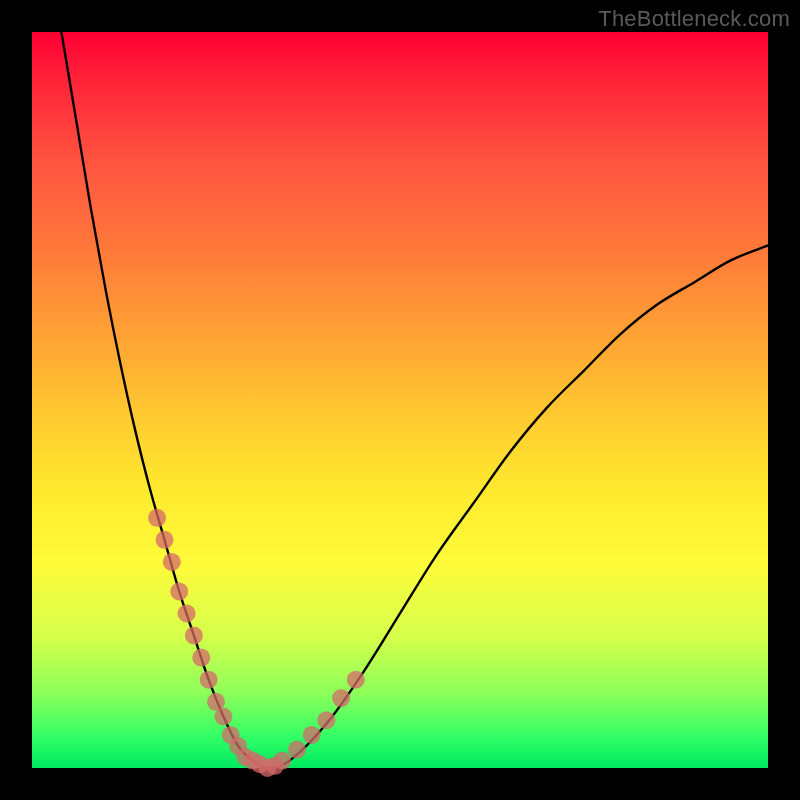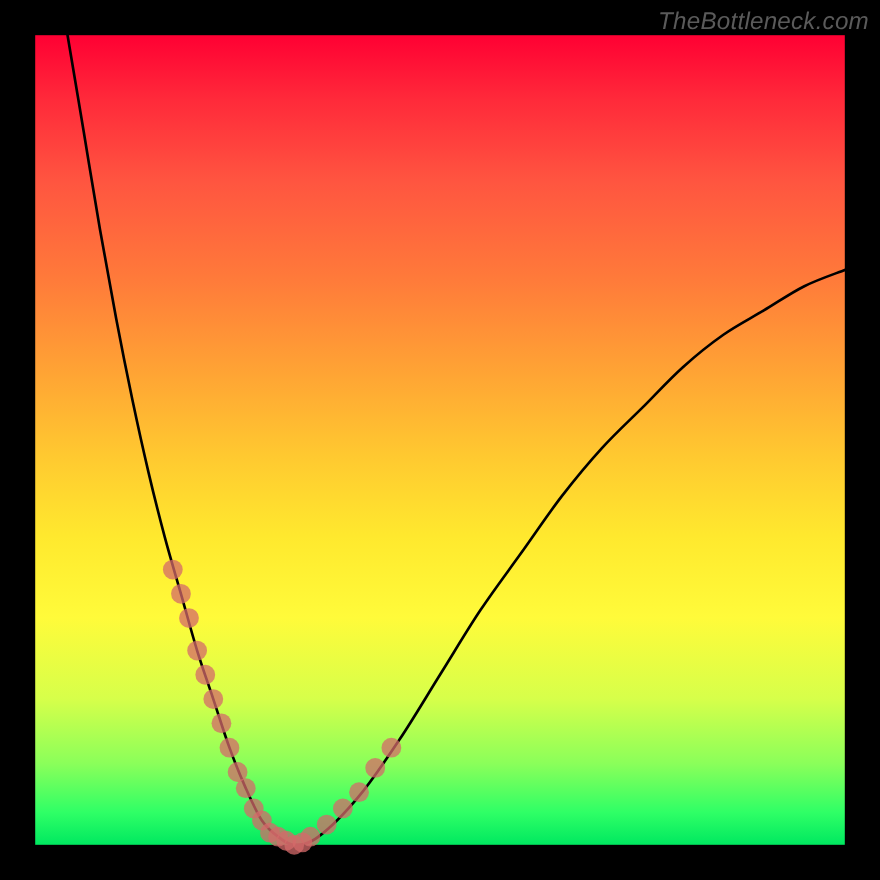--- a/index.html
+++ b/index.html
@@ -40,21 +40,20 @@
   }
   .watermark {
     position: absolute;
     top: 6px;
     right: 10px;
     font-family: Arial, Helvetica, sans-serif;
     font-size: 22px;
     color: #5a5a5a;
     letter-spacing: 0.2px;
     user-select: none;
-    font-style: italic;
   }
   svg.curve {
     position: absolute;
     left: 0;
     top: 0;
     width: 736px;
     height: 736px;
     overflow: visible;
   }
 </style>

